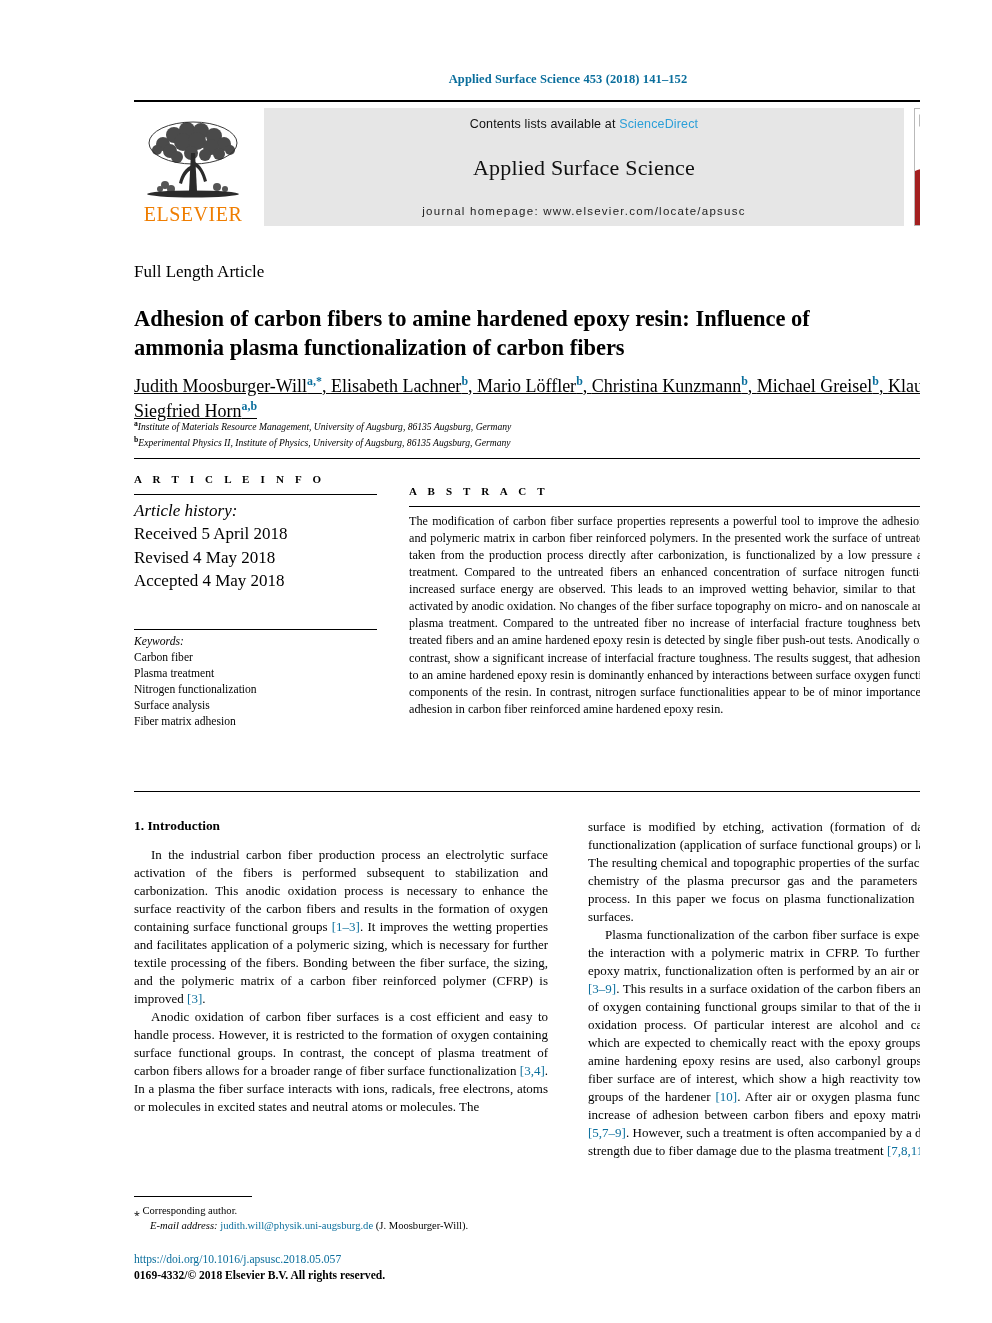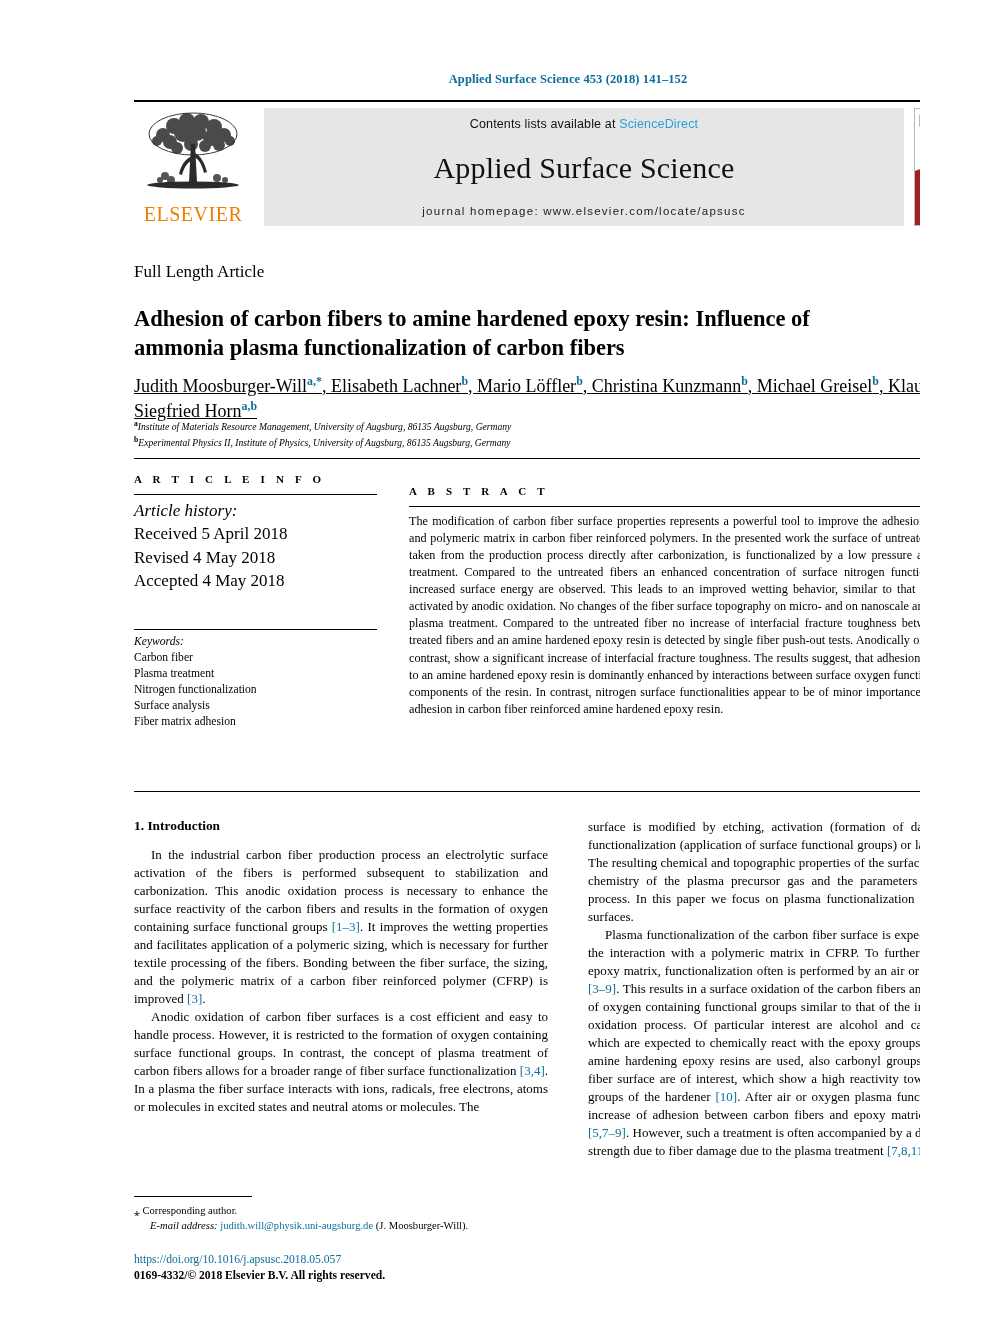--- a/index.html
+++ b/index.html
@@ -49,21 +49,21 @@
     flex-direction: row;
     align-items: stretch;
     height: 118px;
     margin-top: 6px;
   }
   .elsevier-logo {
     width: 118px;
     flex: 0 0 118px;
     display: flex;
     flex-direction: column;
-    justify-content: space-between;
+    justify-content: flex-end;
     align-items: center;
     padding-bottom: 2px;
     box-sizing: border-box;
   }
   .tree-svg { display:block; }
   .elsevier-word {
     font-family: "Liberation Serif", serif;
     font-size: 20px;
     letter-spacing: 0.5px;
     color: #ef7d00;
@@ -85,21 +85,21 @@
     font-family: "Liberation Sans", sans-serif;
     font-size: 12.5px;
     color: #111;
     letter-spacing: 0.15px;
   }
   .contents-line .sd {
     color: #2b9fd8;
   }
   .journal-title {
     font-family: "Liberation Serif", serif;
-    font-size: 30px;
+    font-size: 22px;
     color: #101010;
     letter-spacing: 0.2px;
     line-height: 1;
   }
   .homepage-line {
     font-family: "Liberation Sans", sans-serif;
     font-size: 11.5px;
     color: #222;
     letter-spacing: 1.25px;
   }

